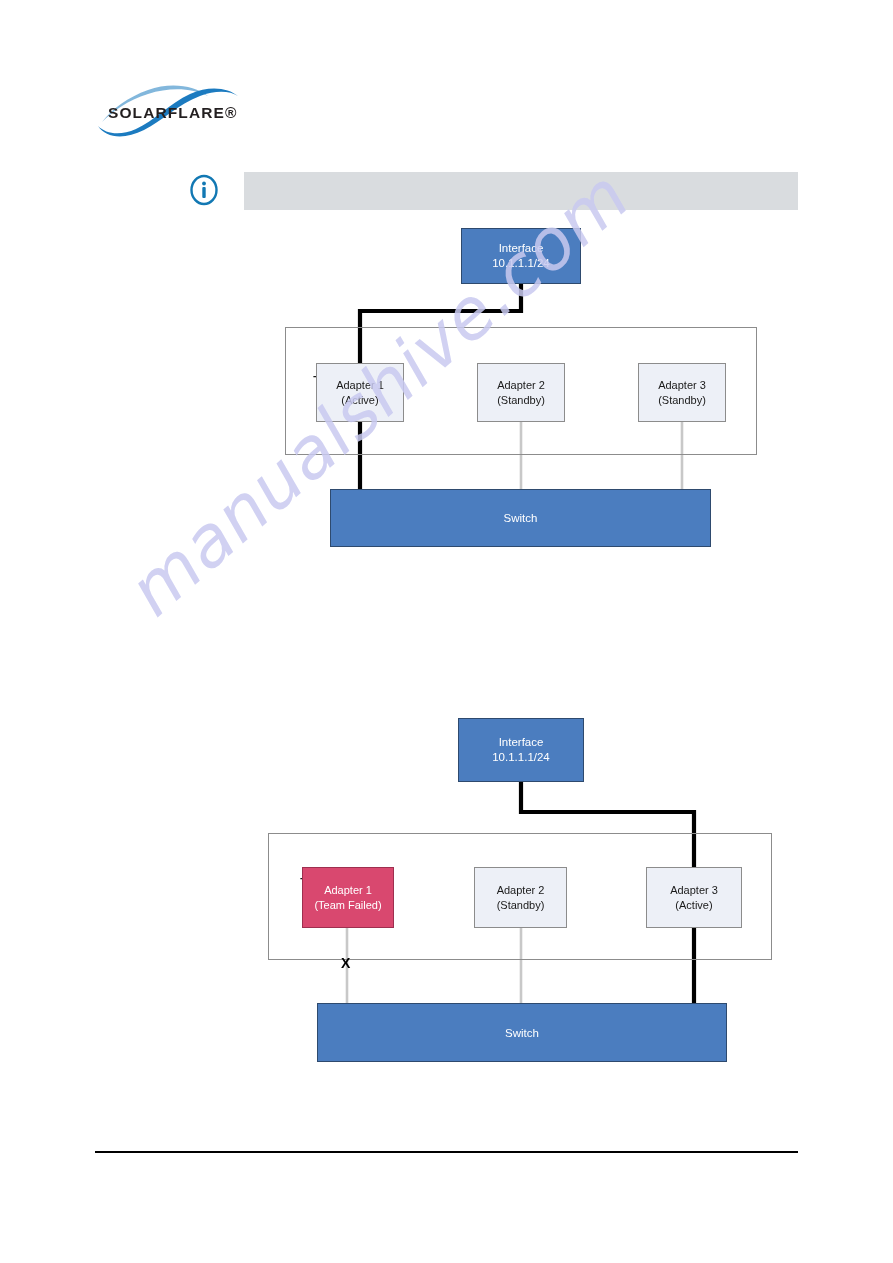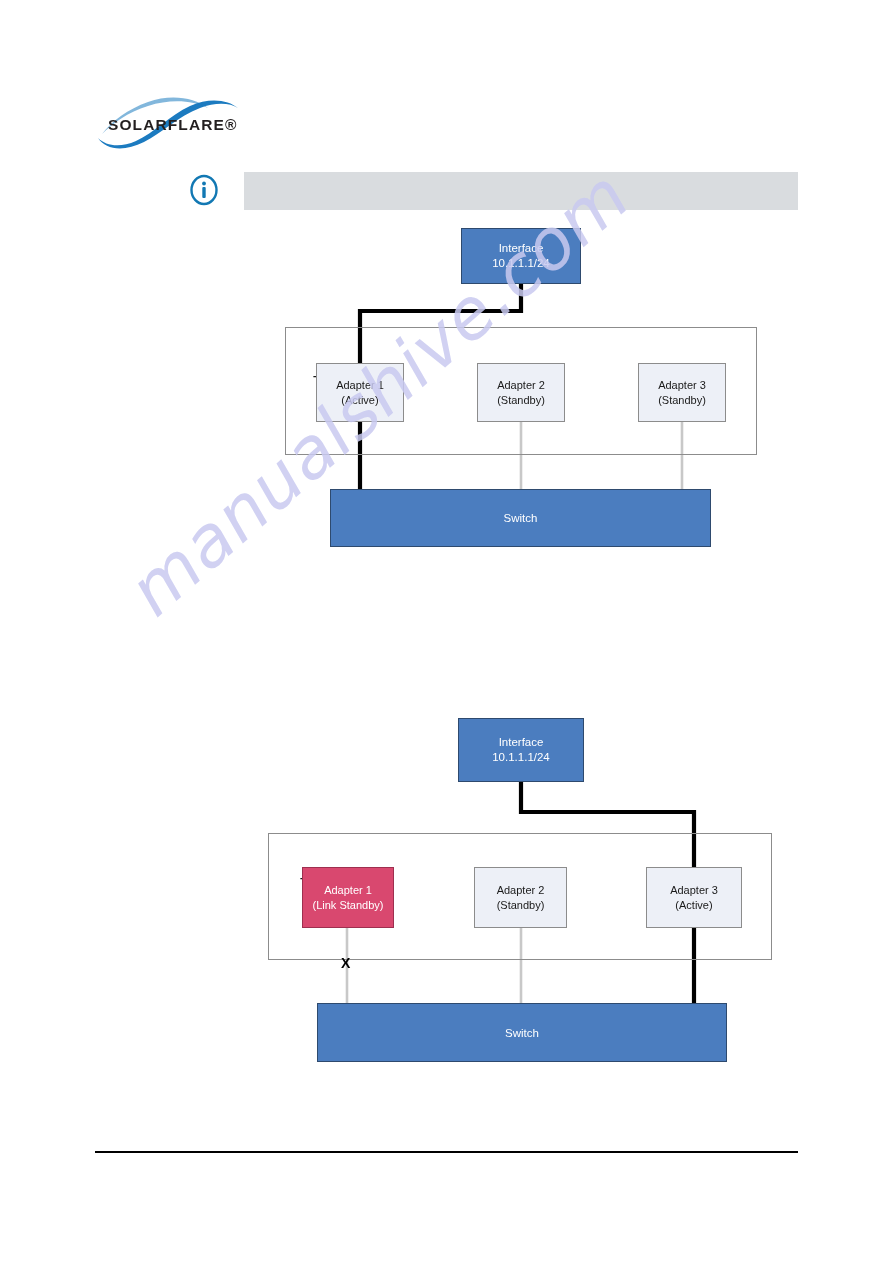--- a/index.html
+++ b/index.html
@@ -45,21 +45,21 @@
     white-space: nowrap;
     transform: rotate(-41deg);
     transform-origin: 0 50%;
     letter-spacing: 1px;
   }
 
   
   .logo {
     position: absolute;
     left: 96px;
-    top: 94px;
+    top: 82px;
     width: 144px;
     height: 62px;
     z-index: 3;
   }
   .logo svg { display: block; }
 
   
   .note-row {
     position: absolute;
     left: 188px;
@@ -260,21 +260,21 @@
     <div class="node node-iface" style="left:458px; top:718px; width:126px; height:64px;">
       <div>Interface</div>
       <div>10.1.1.1/24</div>
     </div>
 
     <div class="team-box" style="left:268px; top:833px; width:504px; height:127px;"></div>
     <div class="team-label" style="left:300px; top:842px;">Team</div>
 
     <div class="node node-adapter-failed" style="left:302px; top:867px; width:92px; height:61px;">
       <div>Adapter 1</div>
-      <div>(Link Standby)</div>
+      <div>(Team Failed)</div>
     </div>
     <div class="node node-adapter" style="left:474px; top:867px; width:93px; height:61px;">
       <div>Adapter 2</div>
       <div>(Standby)</div>
     </div>
     <div class="node node-adapter" style="left:646px; top:867px; width:96px; height:61px;">
       <div>Adapter 3</div>
       <div>(Active)</div>
     </div>
 

